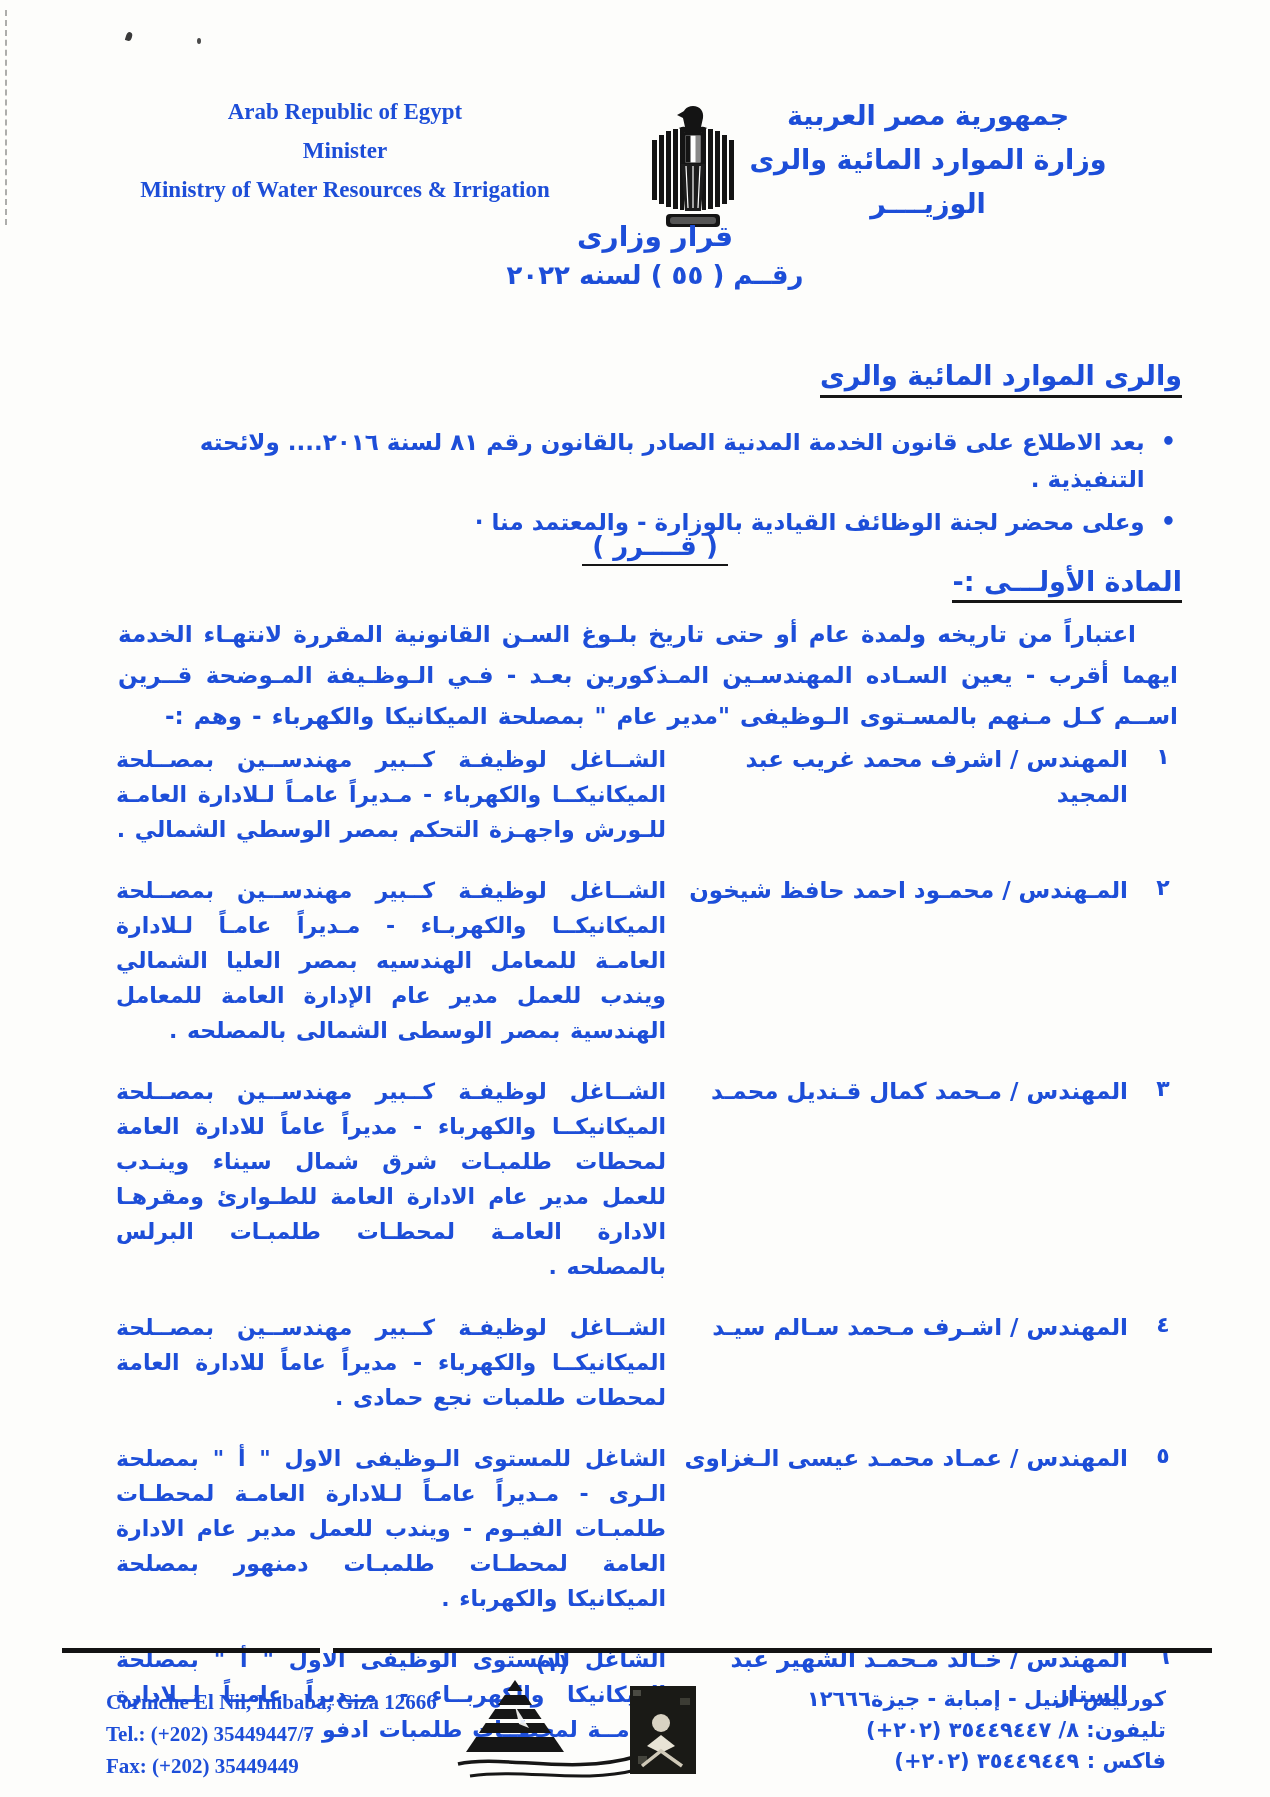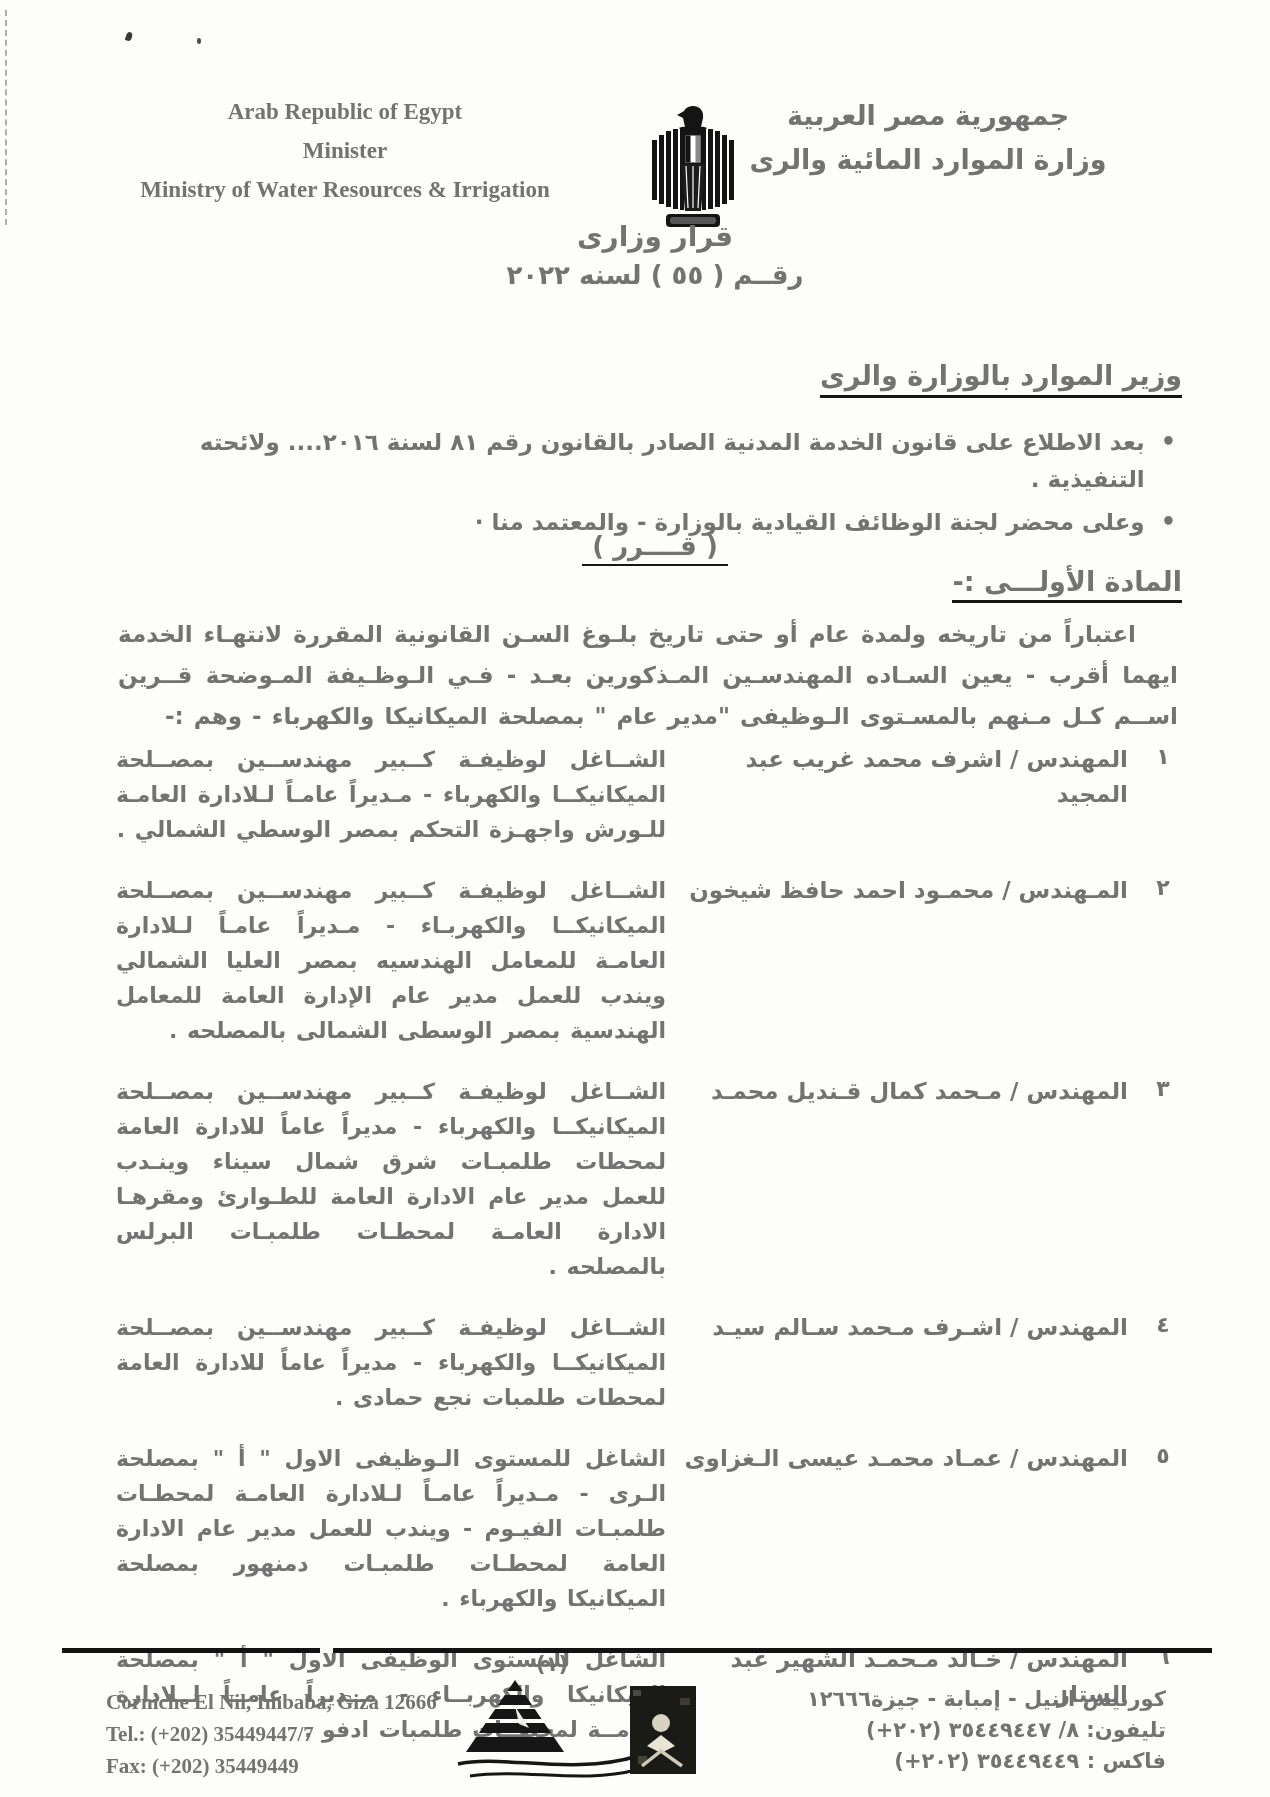--- a/index.html
+++ b/index.html
@@ -1,20 +1,20 @@
 <!DOCTYPE html>
 <html><head>
 <meta charset="utf-8">
 <title>Document</title>
 <style>
   * { margin:0; padding:0; box-sizing:border-box; }
   html,body { background:#e8e8e6; }
   .page {
     position:relative; width:1270px; height:1797px; margin:0 auto;
-    background:#fdfdfb; color:#737373; overflow:hidden;
+    background:#fdfdfb; color:#1d4ed8; overflow:hidden;
     font-family:"DejaVu Sans", sans-serif;
   }
   [lang="ar"] { direction:rtl; font-family:"DejaVu Sans", sans-serif; }
 
   
   .edge-dashes { position:absolute; left:5px; top:10px; height:215px; width:0;
     border-left:2px dashed #9a9a98; opacity:.8; }
   .artifact-comma { position:absolute; left:126px; top:32px; width:6px; height:9px;
     background:#3a3a3a; border-radius:60% 60% 60% 10%; transform:rotate(18deg); }
   .artifact-dot { position:absolute; left:197px; top:38px; width:4px; height:6px;
@@ -111,28 +111,29 @@
       <path d="M33 60h24l-4 47h-16z" fill="#1c1c1c"></path>
       <path d="M38 62l2 42M45 62v42M52 62l-2 42" stroke="#ffffff" stroke-width="1.2" fill="none"></path>
       <rect x="18" y="110" width="54" height="13" rx="4" fill="#141414"></rect>
       <rect x="22" y="113" width="46" height="7" rx="3" fill="#ffffff" opacity=".28"></rect>
     </svg>
   </div>
 
   <div class="header-ar" lang="ar">
     <div>جمهورية مصر العربية</div>
     <div>وزارة الموارد المائية والرى</div>
+    <div>الوزيــــر</div>
   </div>
 
   <div class="decree-block" lang="ar">
     <div class="decree-title">قرار وزارى</div>
     <div class="decree-number">رقــم ( ٥٥ ) لسنه ٢٠٢٢</div>
   </div>
 
-  <div class="minister-heading" lang="ar">وزير الموارد بالوزارة والرى</div>
+  <div class="minister-heading" lang="ar">والرى الموارد المائية والرى</div>
 
   <div class="preamble">
     <div class="preamble-item" lang="ar">
       <span class="bullet">•</span>
       <span class="preamble-text">بعد الاطلاع على قانون الخدمة المدنية الصادر بالقانون رقم ٨١ لسنة ٢٠١٦.... ولائحته التنفيذية .</span>
     </div>
     <div class="preamble-item" lang="ar">
       <span class="bullet">•</span>
       <span class="preamble-text">وعلى محضر لجنة الوظائف القيادية بالوزارة - والمعتمد منا ·</span>
     </div>

